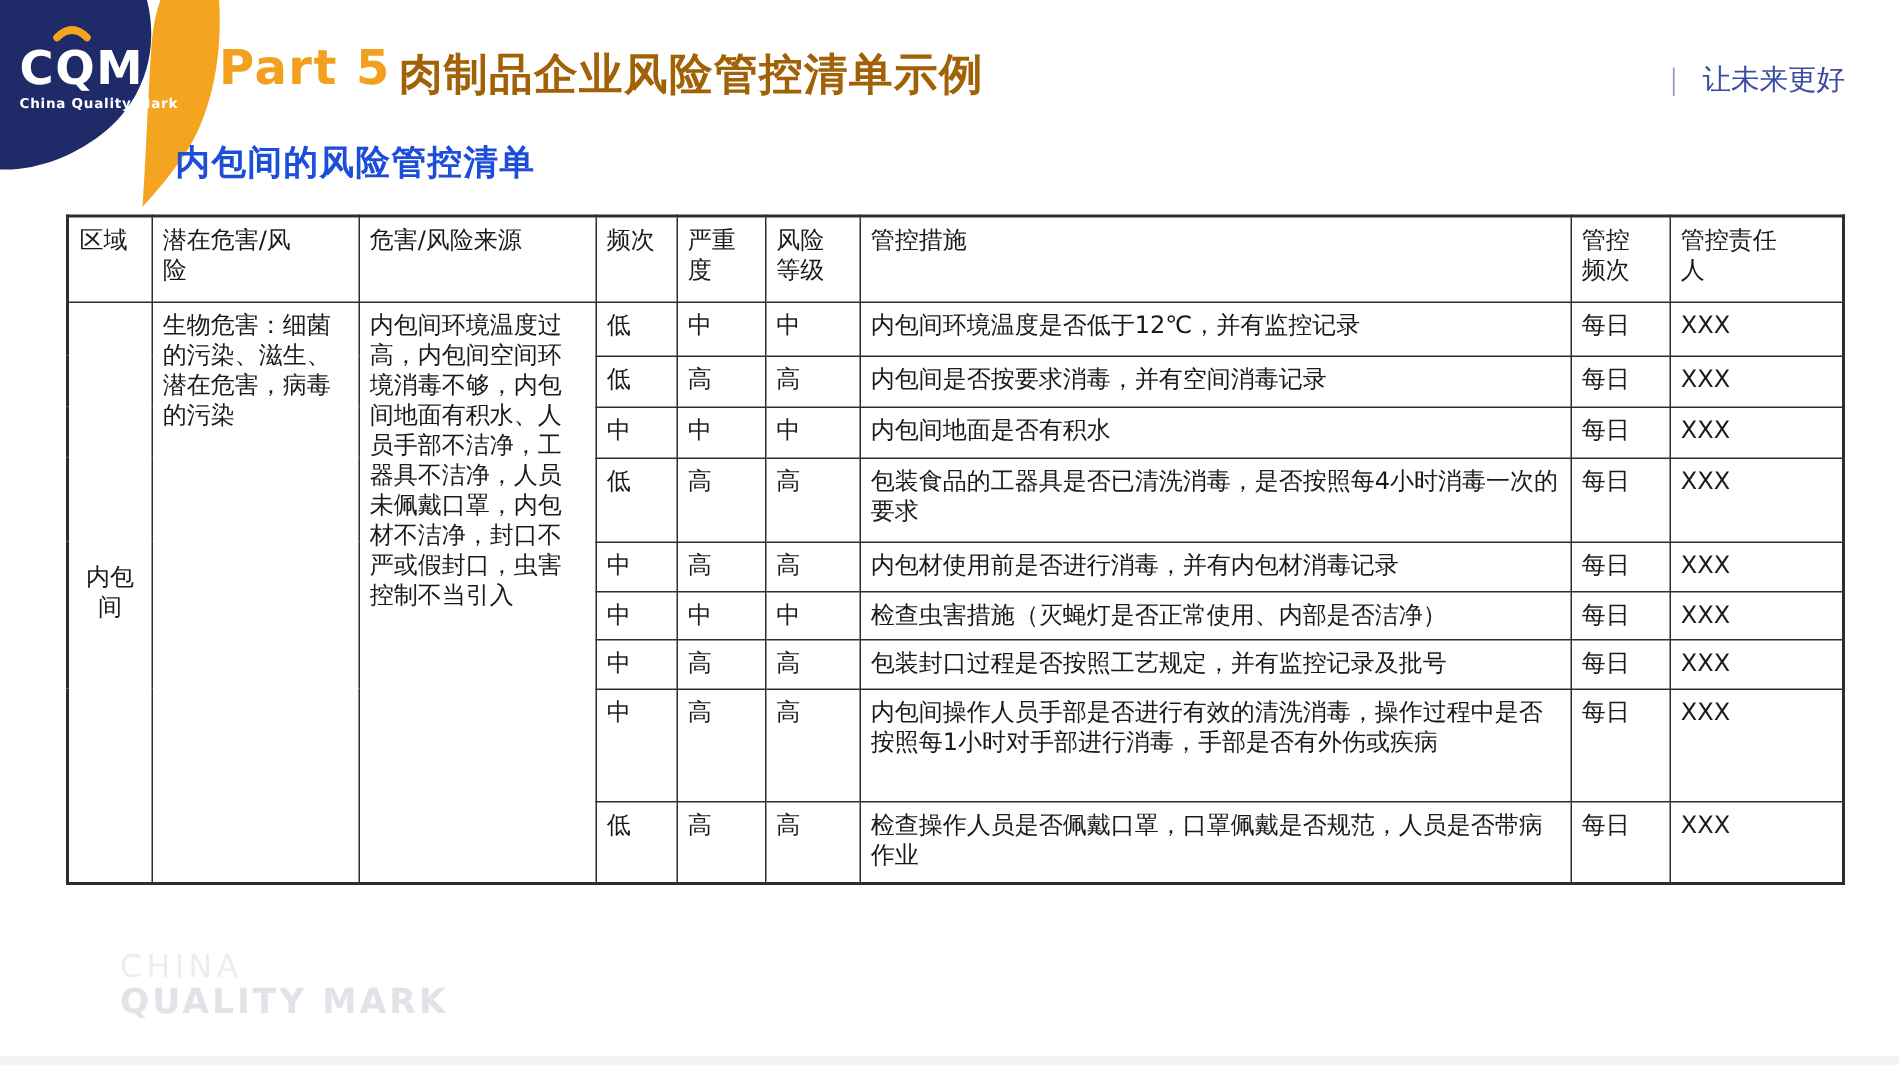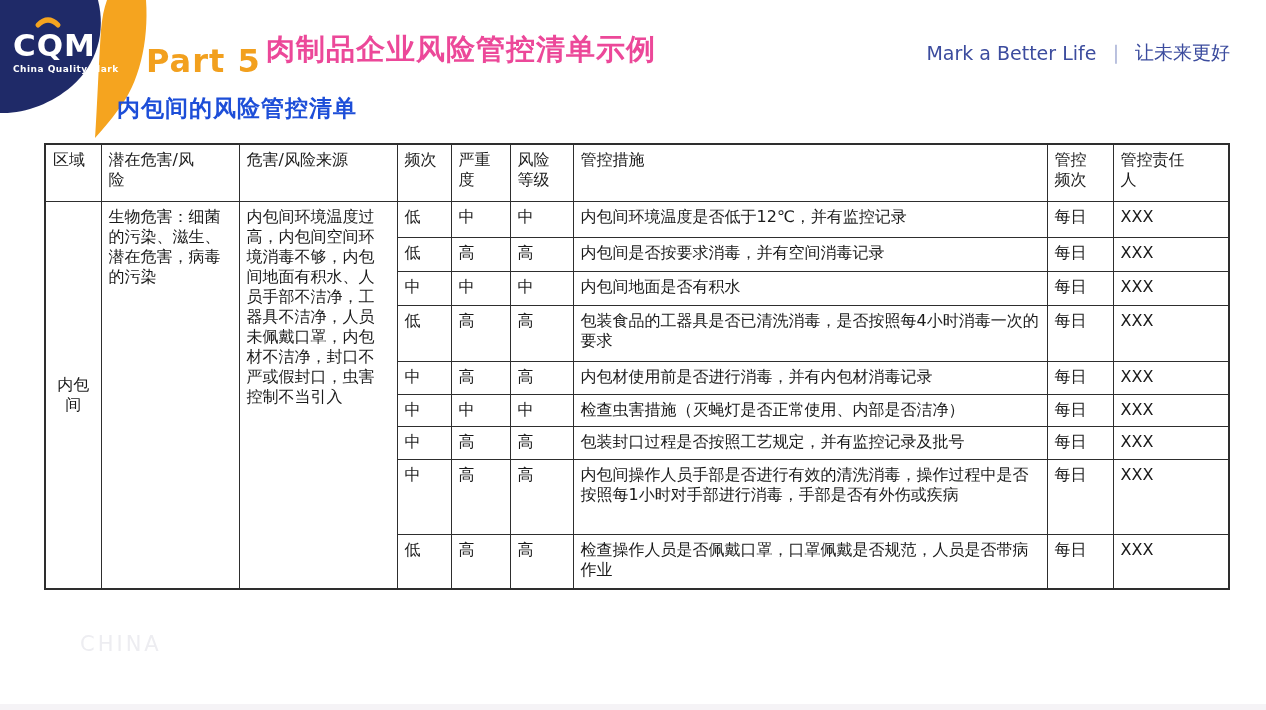--- a/index.html
+++ b/index.html
@@ -8,25 +8,25 @@
     width:1266px;height:710px;
     background:#ffffff;
     overflow:hidden;
     font-family:"DejaVu Sans","Liberation Sans",sans-serif;
     color:#191919;
   }
   
   .logo-svg{position:absolute;left:0;top:0;width:200px;height:150px;}
   .part-label{
     position:absolute;left:146px;top:26px;
-    font-size:32px;font-weight:bold;color:#f2a01e;letter-spacing:1px;margin-top:16px;
+    font-size:32px;font-weight:bold;color:#f2a01e;letter-spacing:1px;
   }
   .slide-title{
     position:absolute;left:266px;top:30px;
-    font-size:29px;font-weight:bold;color:#ec4899;letter-spacing:1px;
+    font-size:29px;font-weight:bold;color:#a16207;letter-spacing:1px;
   }
   .tagline{
     position:absolute;right:36px;top:40px;
     font-size:19px;color:#3c4c9e;display:flex;align-items:center;gap:10px;
   }
   .tagline .sep{color:#8d99c9;font-weight:300;}
   .subtitle{
     position:absolute;left:117px;top:93px;
     font-size:23px;font-weight:bold;color:#1d4ed8;letter-spacing:1px;
   }
@@ -86,21 +86,20 @@
     <path d="M0,0 L98,0 C106,32 97,64 72,86 C51,104 24,114 0,113 Z" fill="#1f2a68"></path>
     <path d="M107,0 L146,0 C149,42 139,84 118,110 C111,120 102,130 95,138 C97,108 99,58 101,30 C102,18 104,8 107,0 Z" fill="#f5a41f"></path>
     <path d="M38,25 Q48,15 58,25" fill="none" stroke="#f5a41f" stroke-width="5" stroke-linecap="round"></path>
     <text x="13" y="56" font-size="31" font-weight="bold" fill="#ffffff" letter-spacing="1">CQM</text>
     <text x="13" y="72" font-size="9" font-weight="bold" fill="#ffffff" letter-spacing="0.5">China Quality Mark</text>
   </svg>
 
   <div class="part-label">Part 5</div>
   <div class="slide-title">肉制品企业风险管控清单示例</div>
   <div class="tagline">
-    <span>Mark a Better Life</span>
     <span class="sep">｜</span>
     <span>让未来更好</span>
   </div>
 
   <div class="subtitle">内包间的风险管控清单</div>
 
   <table class="risk-table">
     <colgroup>
       <col style="width:56px">
         <col style="width:138px">
@@ -205,16 +204,17 @@
           <td>高</td>
           <td>检查操作人员是否佩戴口罩，口罩佩戴是否规范，人员是否带病作业</td>
           <td>每日</td>
           <td>XXX</td>
         </tr>
       </tbody>
   </table>
 
   <div class="watermark">
     <div class="wm1">CHINA</div>
+    <div class="wm2">QUALITY MARK</div>
   </div>
 
   <div class="bottom-strip"></div>
 </div>
 
 </body></html>

